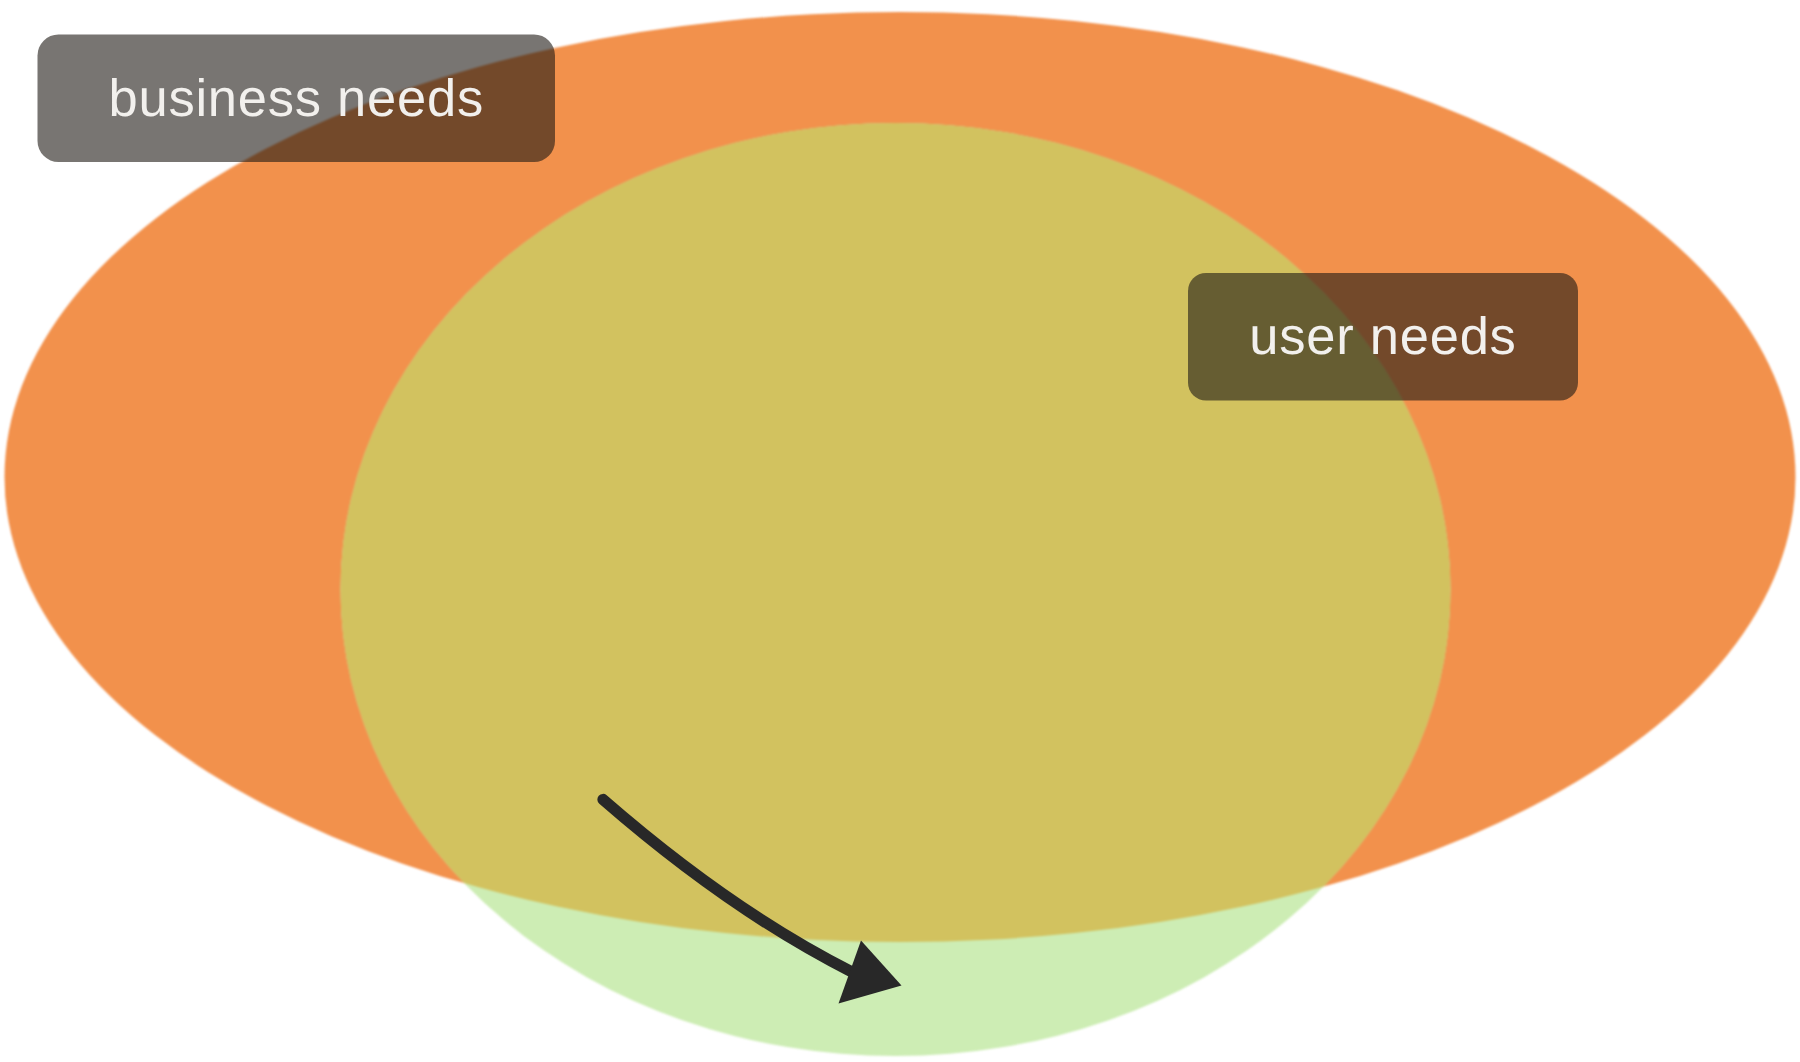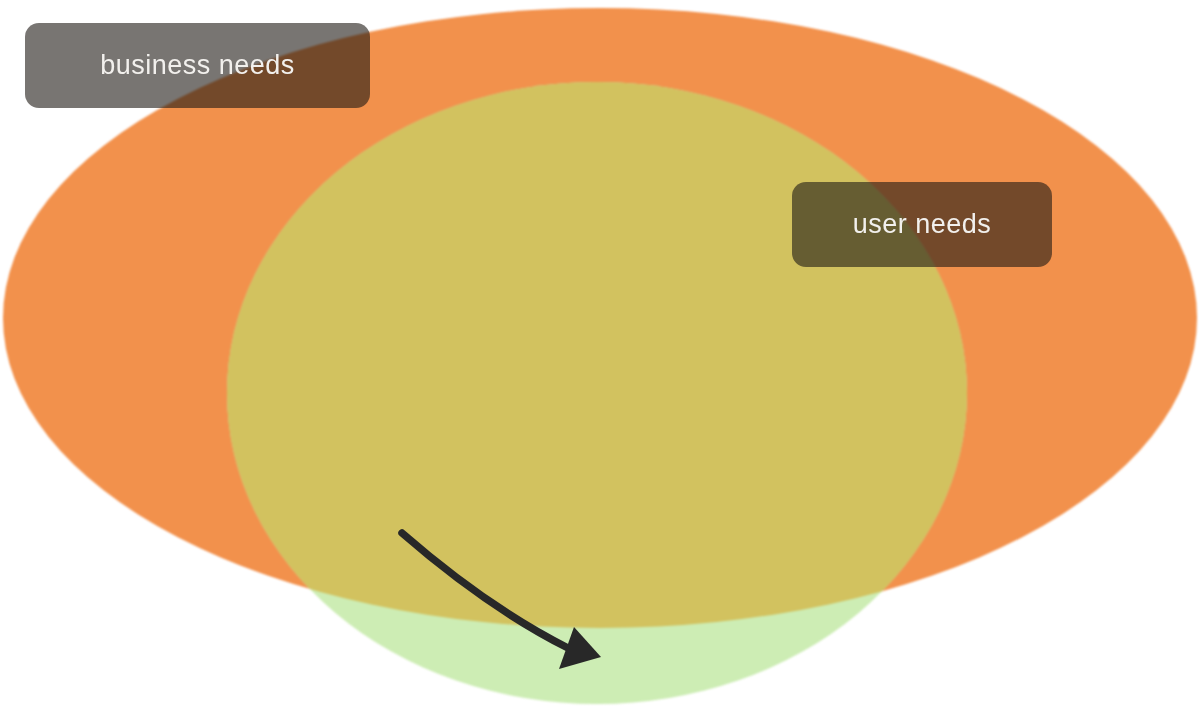--- a/index.html
+++ b/index.html
@@ -24,21 +24,21 @@
   }
   .soft-edges {
     filter: blur(0.8px);
   }
   .tag {
     position: absolute;
     display: flex;
     align-items: center;
     justify-content: center;
     border-radius: 14px;
-    font-size: 27px;
+    font-size: 35px;
     letter-spacing: 0.5px;
     white-space: nowrap;
     line-height: 1;
   }
   .tag-business {
     left: 25px;
     top: 23px;
     width: 345px;
     height: 85px;
   }
@@ -74,18 +74,18 @@
     </g>
 
     <path d="M402,533 Q487,607 568,648" fill="none" stroke-width="7.5" stroke-linecap="round" stroke="#282828"></path>
     <polygon points="574,627 559,669 601,657" fill="#282828"></polygon>
   </svg>
 
   <div class="tag tag-business" style="background-color: rgba(30, 25, 20, 0.6);">
     <span style="color: rgb(242, 240, 237);">business needs</span>
   </div>
 
-  <div class="tag tag-user" style="background-color: rgba(30, 25, 20, 0.6);">
+  <div class="tag tag-user" style="background-color: rgba(30, 25, 20, 0.6); border-radius: 12px;">
     <span style="color: rgb(242, 240, 237);">user needs</span>
   </div>
 
 
 </div>
 
 </body></html>

